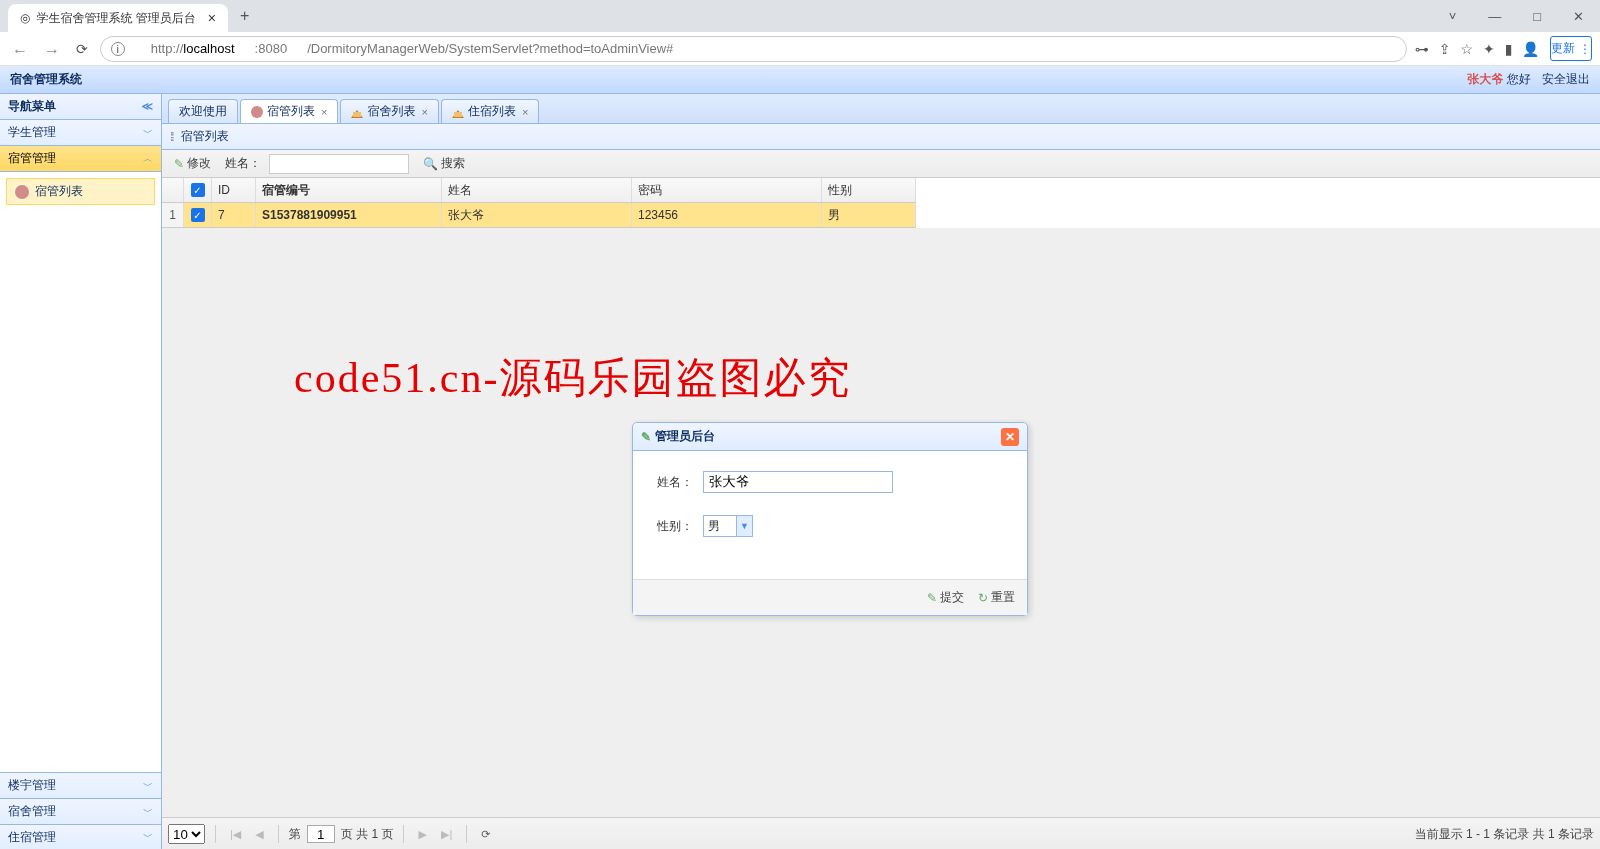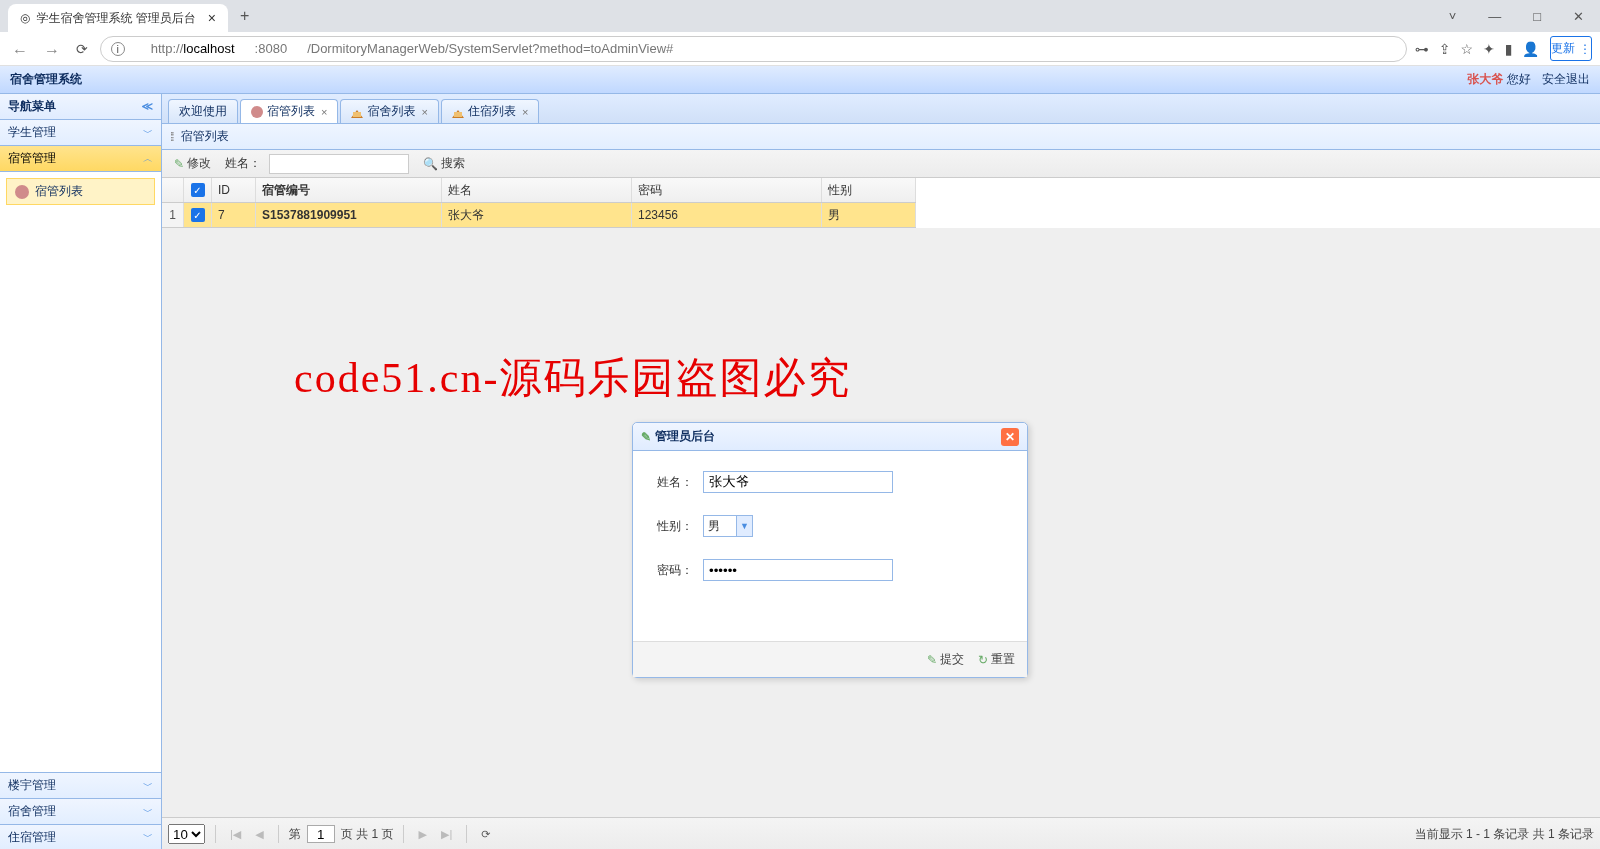--- a/index.html
+++ b/index.html
@@ -277,24 +277,20 @@
             <label>姓名：</label>
             <input class="text-input" value="张大爷" style="">
           </div>
           <div class="form-row">
             <label>性别：</label>
             <div class="combo">
               <span>男</span>
               <span class="drop">▼</span>
             </div>
           </div>
-          <div class="form-row" style="margin-bottom:40px">
-            <label>密码：</label>
-            <input class="text-input" type="text" value="••••••" style="">
-          </div>
         </div>
         <div class="dialog-buttons">
           <span class="dlg-btn">
               <span class="pencil">✎</span>
               <span>提交</span>
             </span>
           <span class="dlg-btn">
               <span style="color:#6a6">↻</span>
               <span>重置</span>
             </span>

